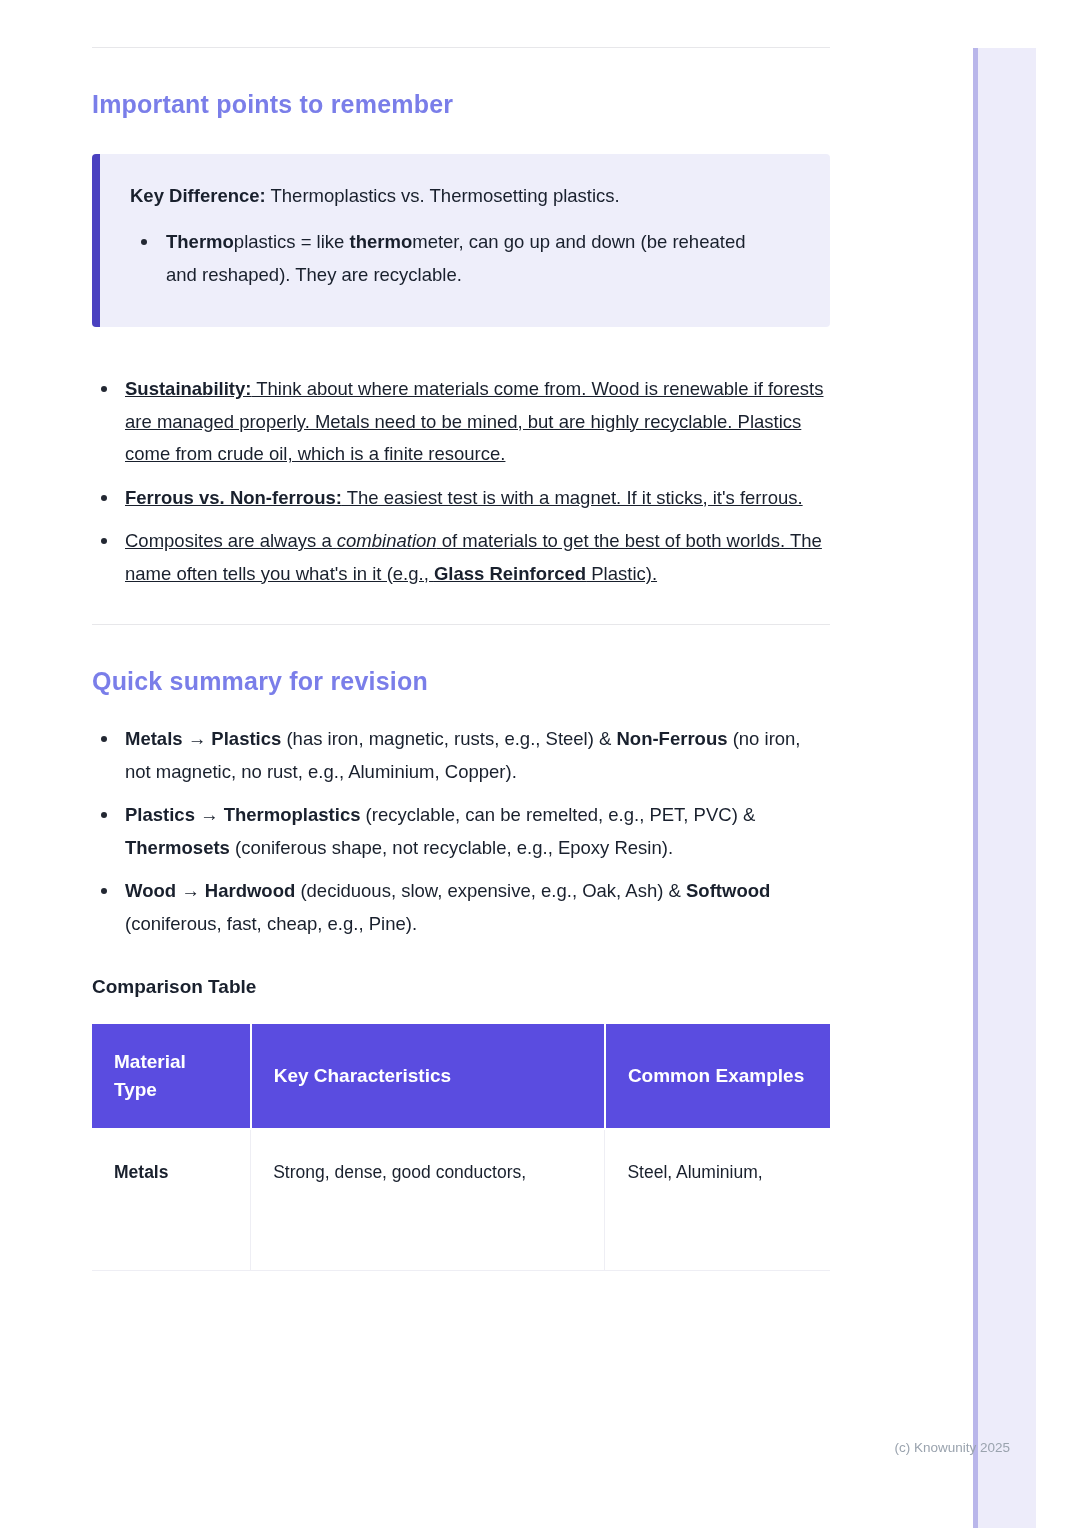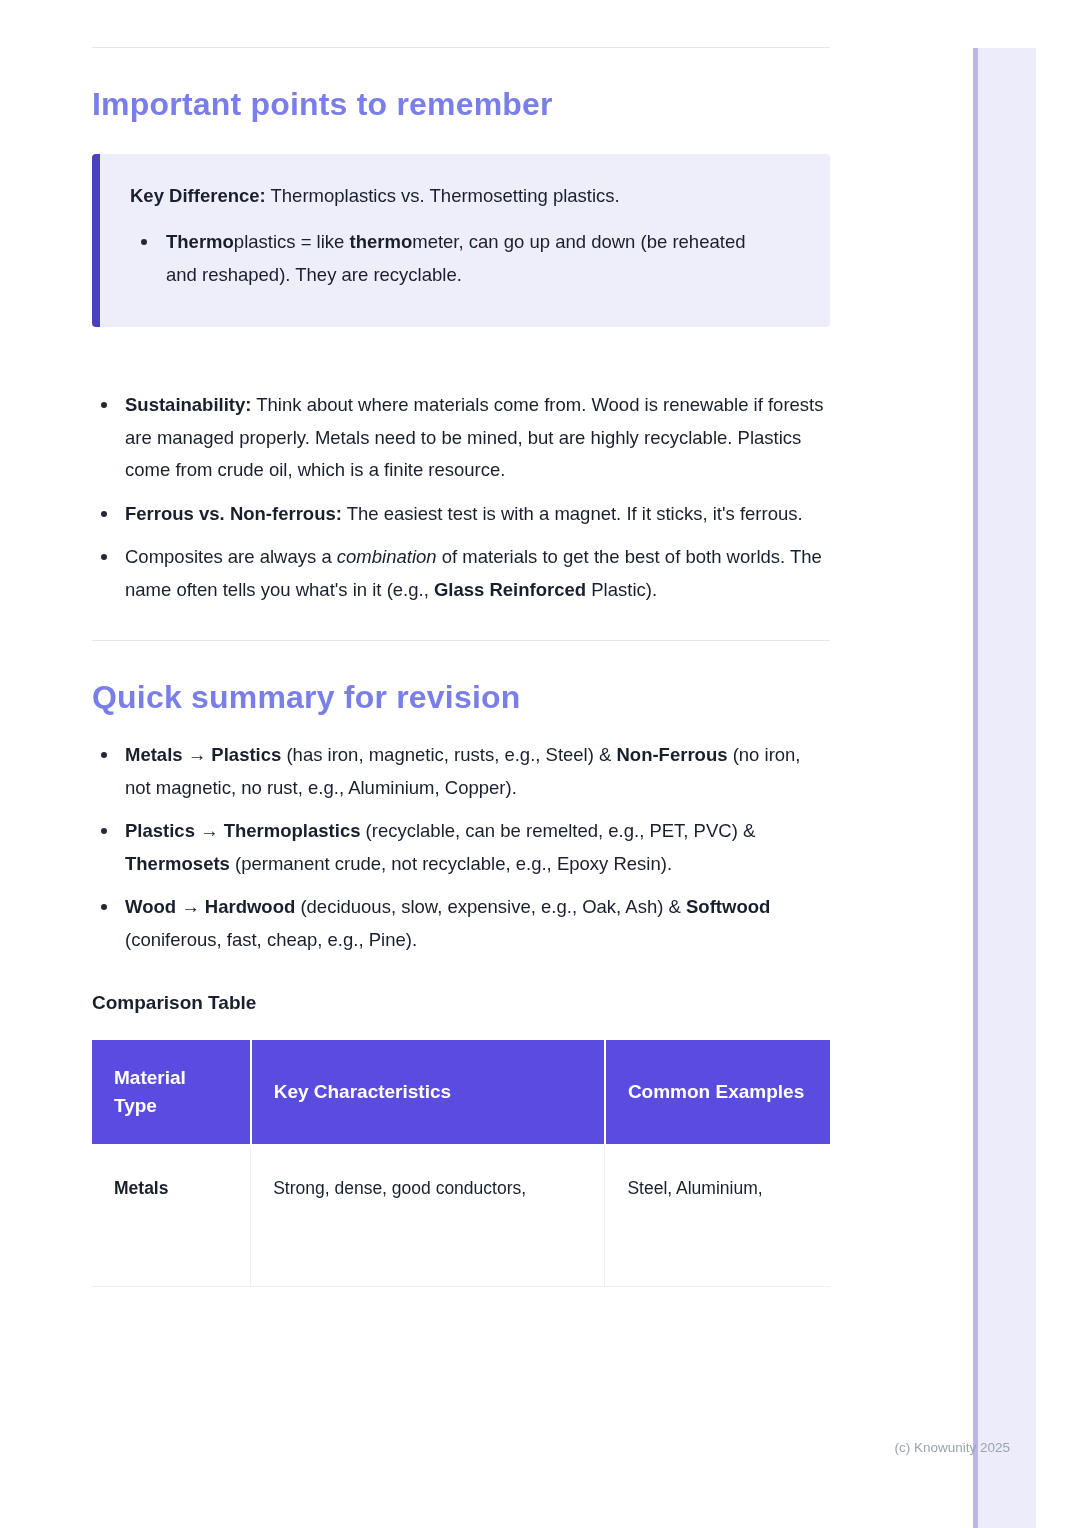--- a/index.html
+++ b/index.html
@@ -21,21 +21,21 @@
     color:var(--text);
     overflow:hidden;
     position:relative;
   }
   .page{position:relative;width:1080px;height:1528px;background:#fff;overflow:hidden;}
   .content{position:absolute;left:92px;top:0;width:738px;}
   hr.top-divider{border:none;border-top:1px solid var(--divider);margin:47px 0 0 0;}
   hr.section-divider{border:none;border-top:1px solid var(--divider);margin:34px 0 0 0;}
   h2.section-title{
     color:var(--heading);
-    font-size:32px;
+    font-size:25px;
     font-weight:700;
     line-height:36px;
     margin-top:38px;
     letter-spacing:0.2px;
   }
   .body-text{font-size:18.5px;line-height:32.5px;color:var(--text);}
   .callout{
     margin-top:32px;
     background:var(--callout-bg);
     border-left:8px solid var(--callout-border);
@@ -57,21 +57,21 @@
     left:9px;
     top:13px;
     width:6px;
     height:6px;
     border-radius:50%;
     background:#232833;
   }
   .callout ul.bullets{margin-top:14px;}
   .callout ul.bullets li{padding-left:36px;margin-bottom:12px;}
   .callout ul.bullets li::before{left:11px;}
-  ul.main-bullets{margin-top:62px;}
+  ul.main-bullets{margin-top:46px;text-decoration:underline;}
   ul.second-bullets{margin-top:24px;}
   .b{font-weight:700;}
   .i{font-style:italic;}
   .table-caption{
     margin-top:36px;
     font-size:19px;
     font-weight:700;
     color:var(--text);
   }
   table.comparison{
@@ -150,21 +150,21 @@
       <li><span class="b">Ferrous vs. Non-ferrous:</span><span> The easiest test is with a magnet. If it sticks, it's ferrous.</span></li>
       <li><span>Composites are always a </span><span class="i">combination</span><span> of materials to get the best of both worlds. The name often tells you what's in it (e.g., </span><span class="b">Glass Reinforced</span><span> Plastic).</span></li>
     </ul>
 
     <hr class="section-divider">
 
     <h2 class="section-title">Quick summary for revision</h2>
 
     <ul class="bullets second-bullets">
       <li><span class="b">Metals</span><span> → </span><span class="b">Plastics</span><span> (has iron, magnetic, rusts, e.g., Steel) &amp; </span><span class="b">Non-Ferrous</span><span> (no iron, not magnetic, no rust, e.g., Aluminium, Copper).</span></li>
-      <li><span class="b">Plastics</span><span> → </span><span class="b">Thermoplastics</span><span> (recyclable, can be remelted, e.g., PET, PVC) &amp; </span><span class="b">Thermosets</span><span> (permanent crude, not recyclable, e.g., Epoxy Resin).</span></li>
+      <li><span class="b">Plastics</span><span> → </span><span class="b">Thermoplastics</span><span> (recyclable, can be remelted, e.g., PET, PVC) &amp; </span><span class="b">Thermosets</span><span> (coniferous shape, not recyclable, e.g., Epoxy Resin).</span></li>
       <li><span class="b">Wood</span><span> → </span><span class="b">Hardwood</span><span> (deciduous, slow, expensive, e.g., Oak, Ash) &amp; </span><span class="b">Softwood</span><span> (coniferous, fast, cheap, e.g., Pine).</span></li>
     </ul>
 
     <p class="table-caption">Comparison Table</p>
 
     <table class="comparison">
       <colgroup>
         <col class="c1">
           <col class="c2">
           <col class="c3">

